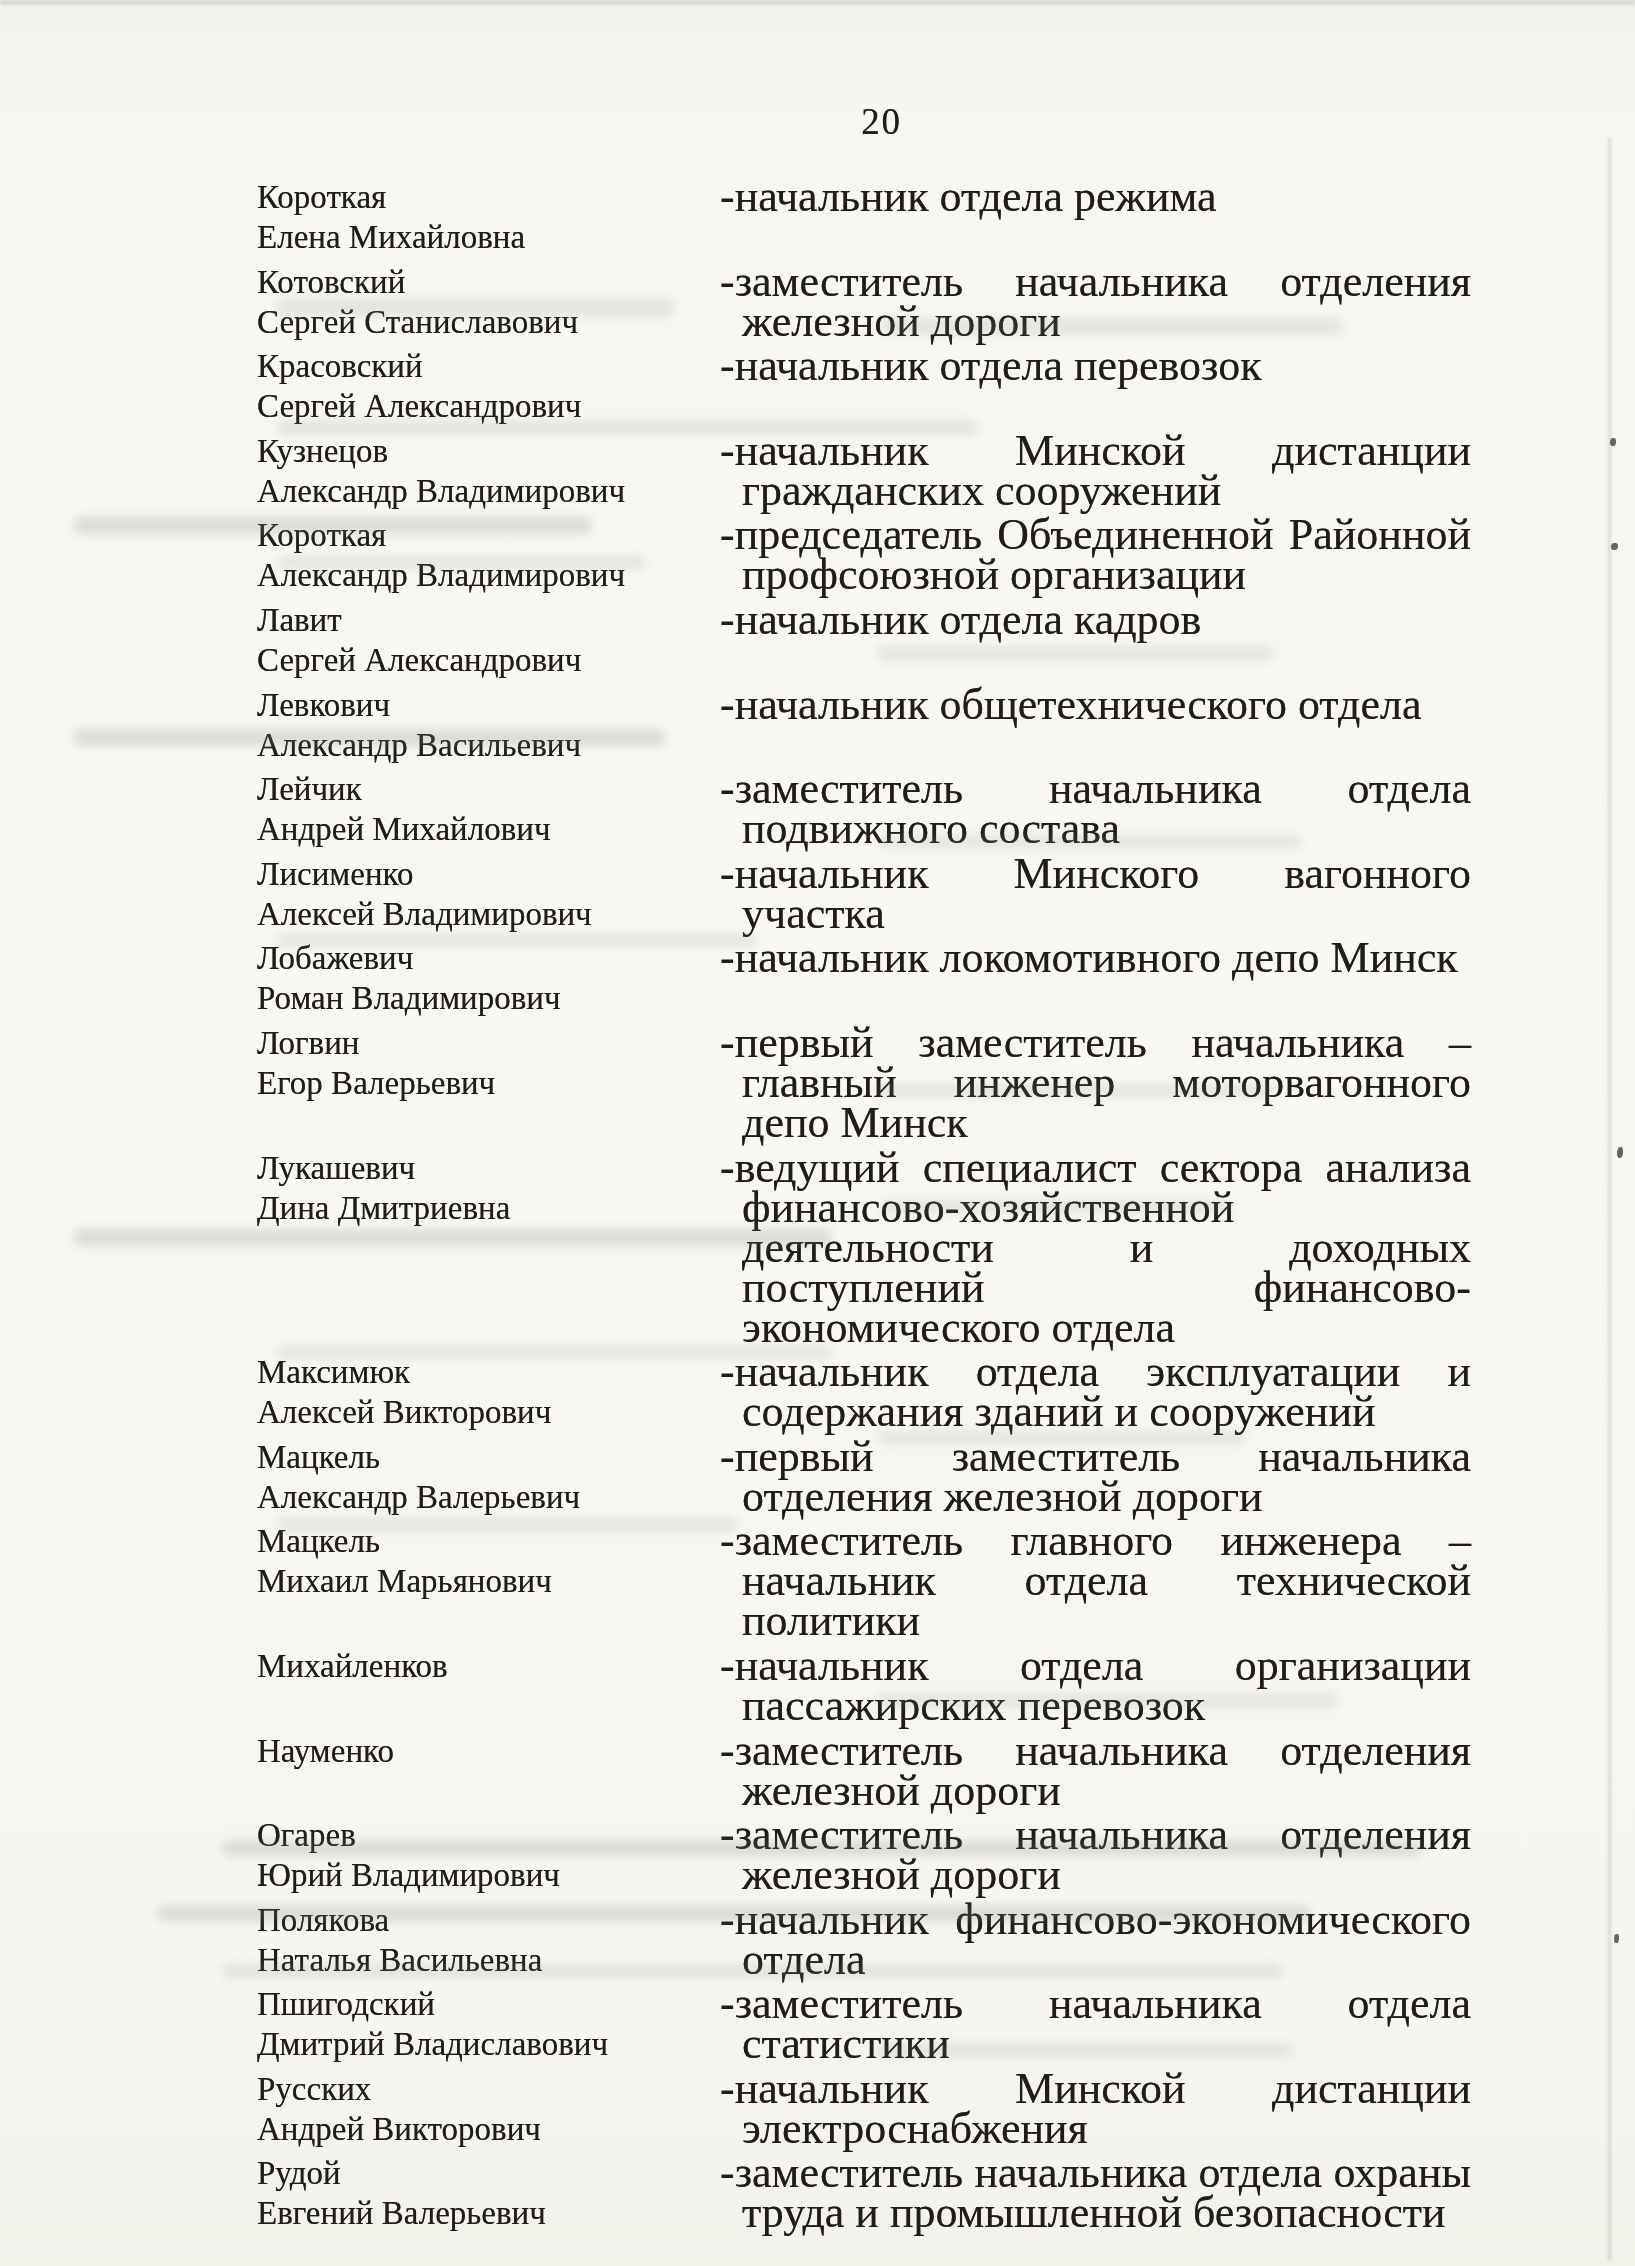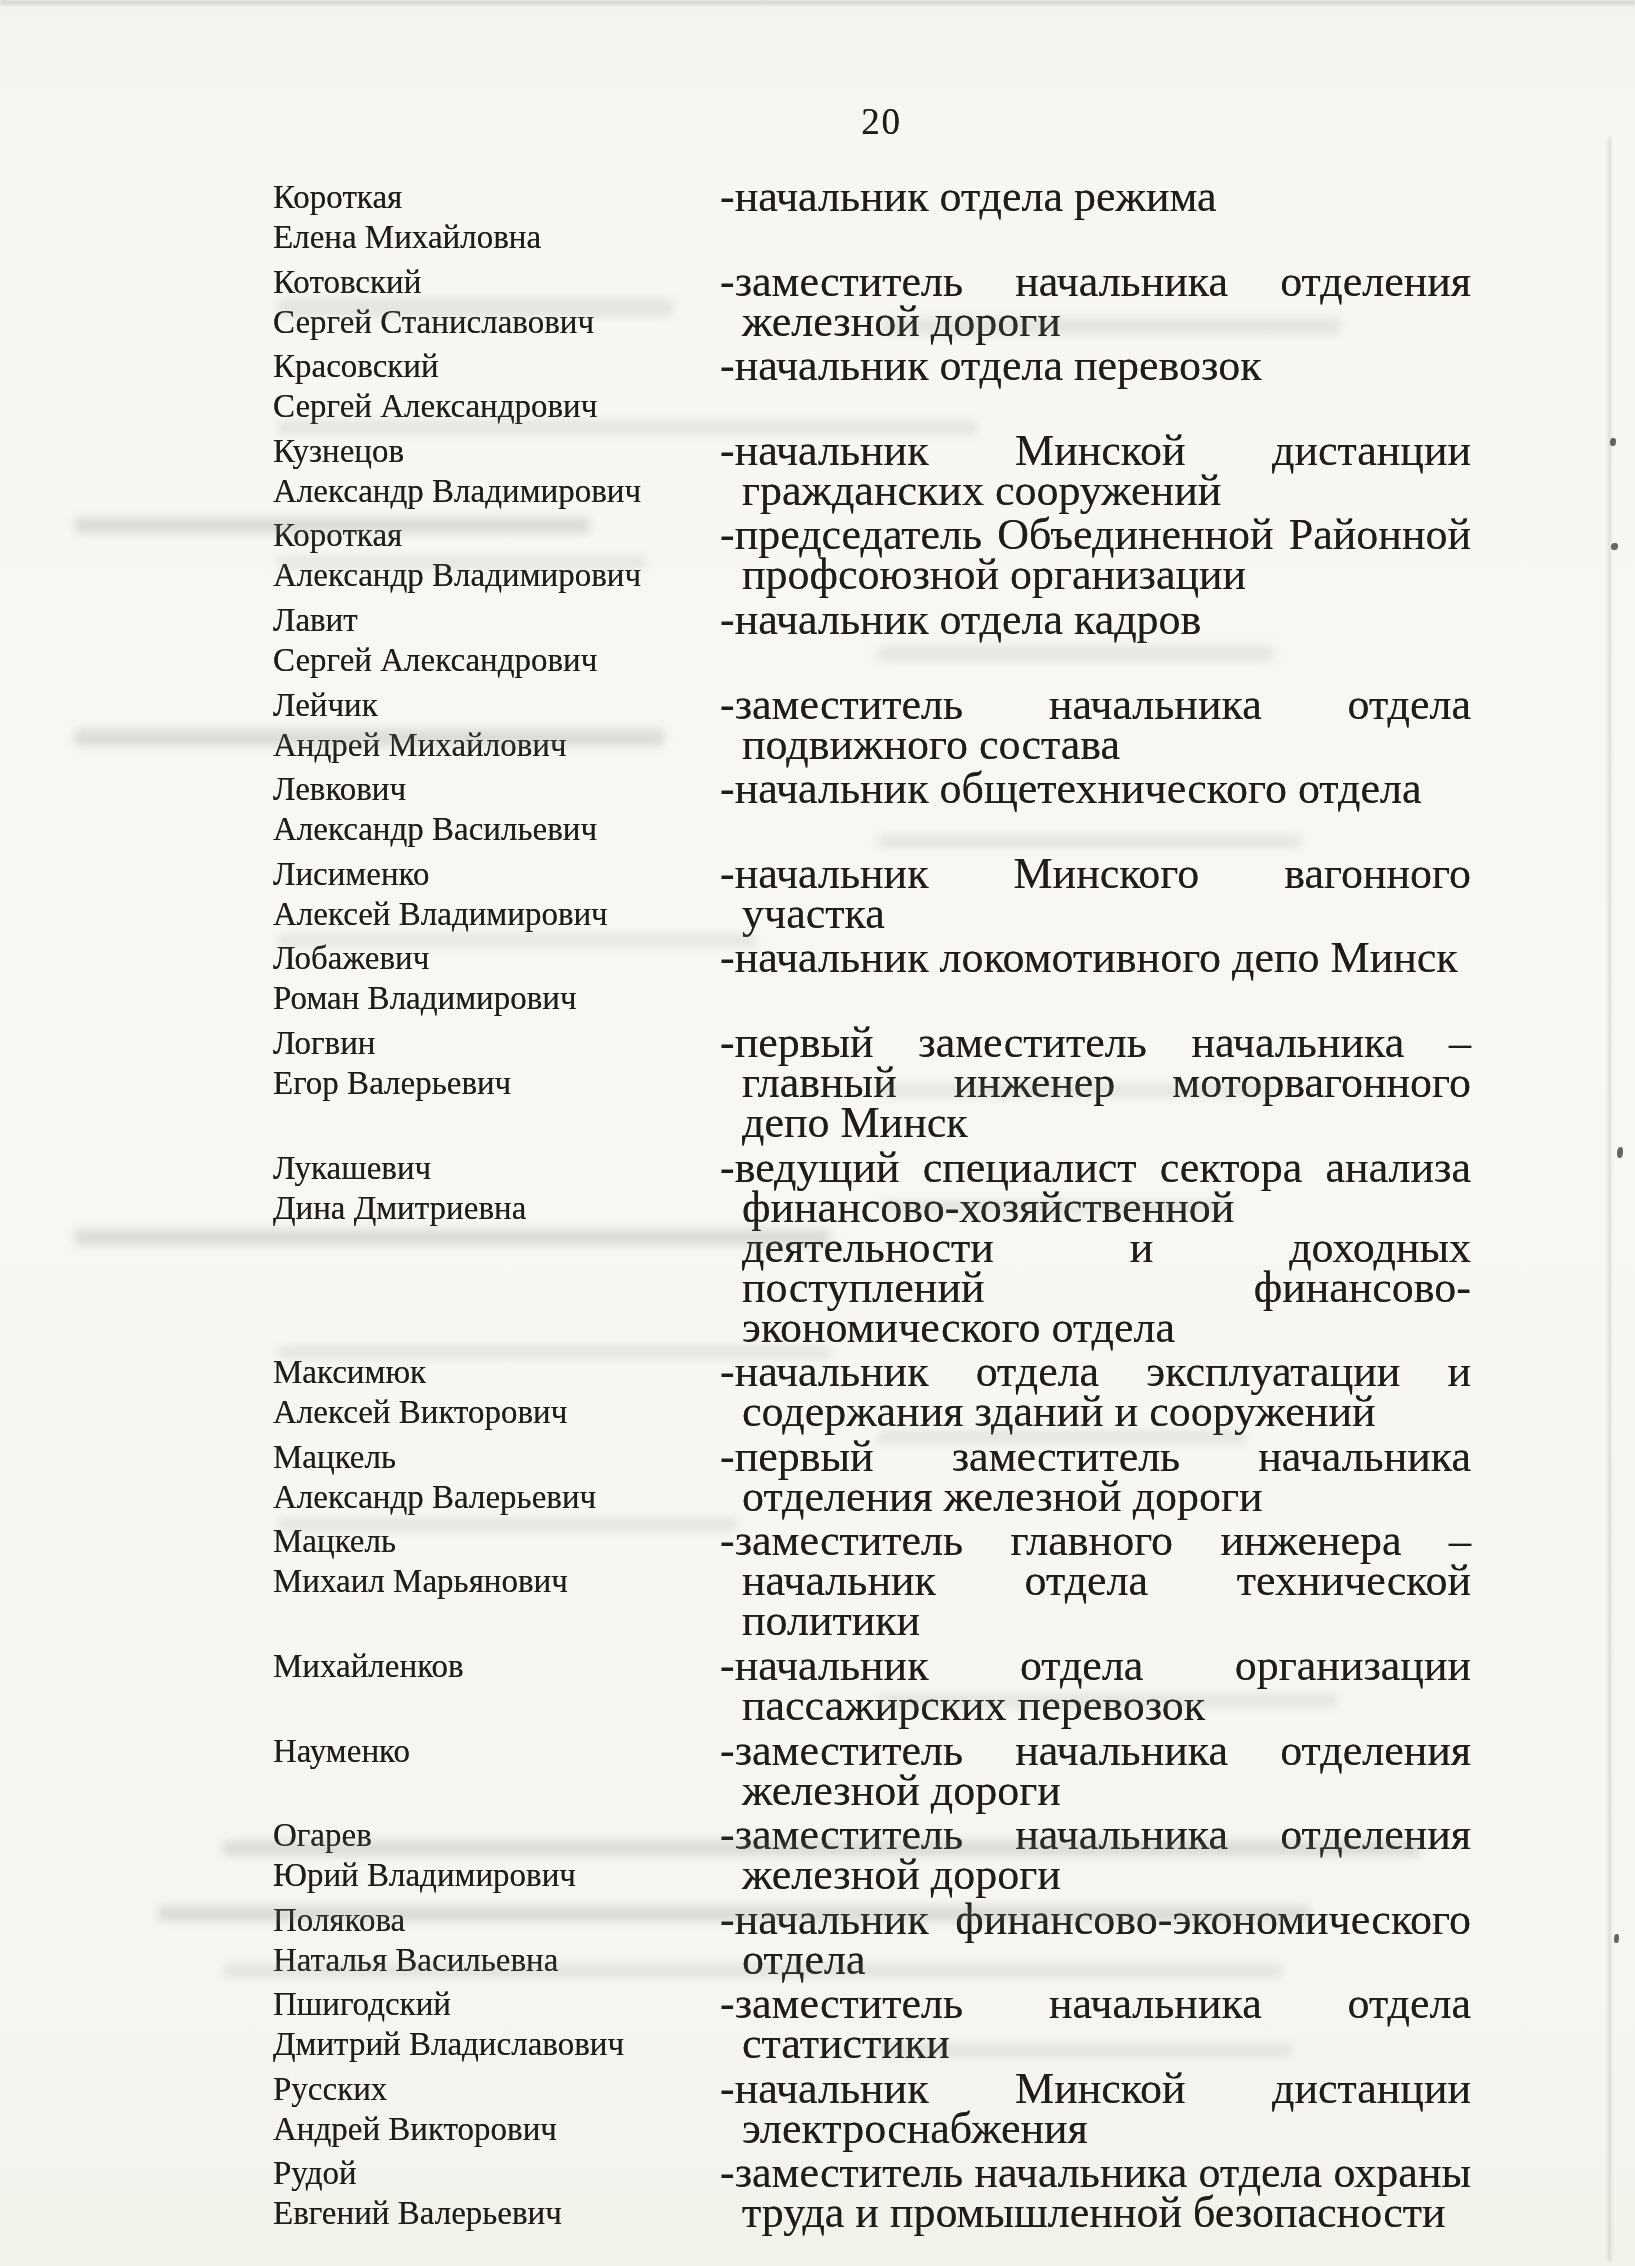--- a/index.html
+++ b/index.html
@@ -18,21 +18,21 @@
   .page-number{
     position:absolute;left:817px;top:103px;width:129px;
     text-align:center;font-size:37px;line-height:1;
     letter-spacing:1.8px;
   }
   .listing{
     position:absolute;left:257px;top:177px;width:1192px;
   }
   .entry{display:flex;align-items:flex-start;margin-bottom:4.6px;}
   .name{width:463px;flex:0 0 463px;}
-  .surname,.given{font-size:33px;line-height:40px;white-space:nowrap;margin-left:16px;}
+  .surname,.given{font-size:33px;line-height:40px;white-space:nowrap;}
   .pos{
     width:729px;flex:0 0 729px;
     font-size:44px;line-height:40px;
     text-align:justify;
     padding-left:22px;text-indent:-22px;
   }
   .pos.pre{white-space:pre-line;text-align-last:justify;}
   .surname,.given,.pos,.page-number{
     text-shadow:0 0 0.6px rgba(32,29,25,0.75);
   }
@@ -105,32 +105,32 @@
     <div class="entry">
       <div class="name">
         <div class="surname">Лавит</div>
         <div class="given">Сергей Александрович</div>
       </div>
       <div class="pos">-начальник отдела кадров</div>
     </div>
 
     <div class="entry">
       <div class="name">
+        <div class="surname">Левкович</div>
+        <div class="given">Александр Васильевич</div>
+      </div>
+      <div class="pos">-начальник общетехнического отдела</div>
+    </div>
+
+    <div class="entry">
+      <div class="name">
         <div class="surname">Лейчик</div>
         <div class="given">Андрей Михайлович</div>
       </div>
       <div class="pos">-заместитель начальника отдела подвижного состава</div>
-    </div>
-
-    <div class="entry">
-      <div class="name">
-        <div class="surname">Левкович</div>
-        <div class="given">Александр Васильевич</div>
-      </div>
-      <div class="pos">-начальник общетехнического отдела</div>
     </div>
 
     <div class="entry">
       <div class="name">
         <div class="surname">Лисименко</div>
         <div class="given">Алексей Владимирович</div>
       </div>
       <div class="pos">-начальник Минского вагонного участка</div>
     </div>
 

